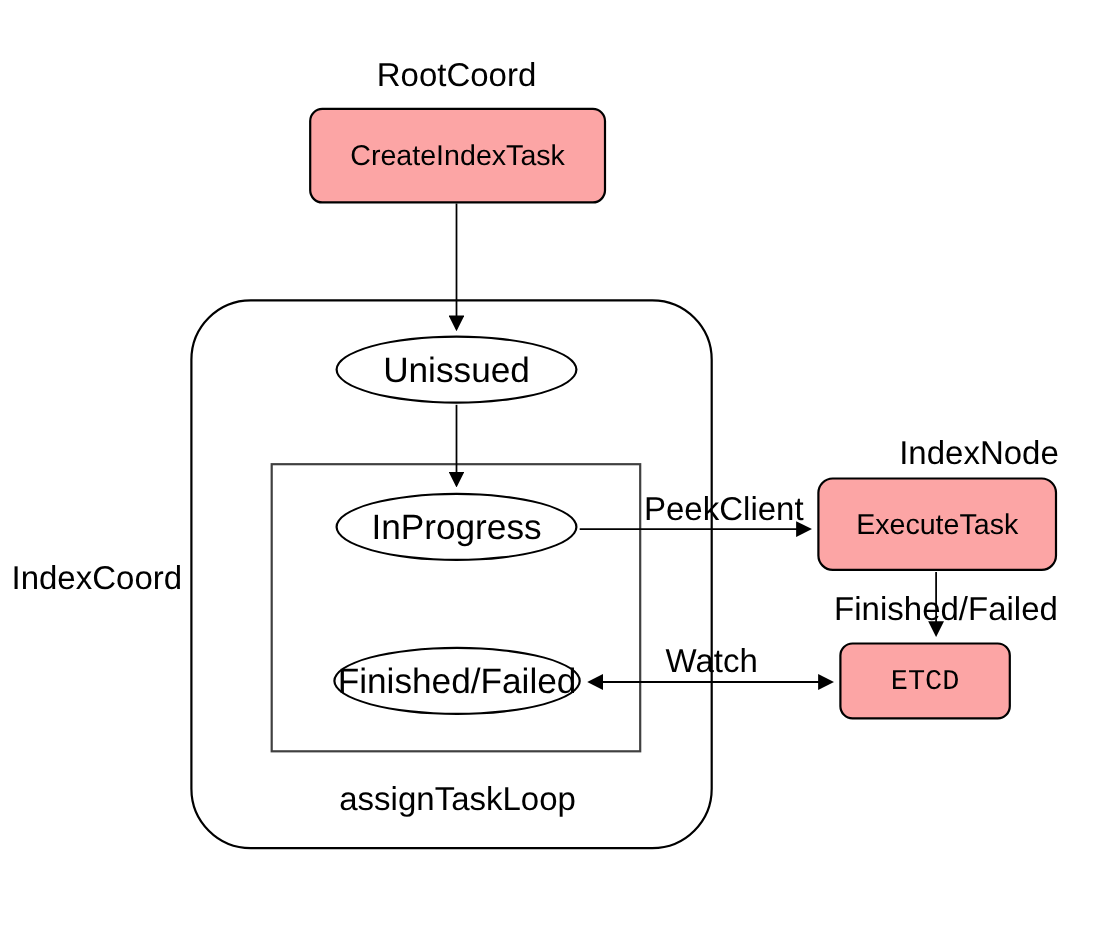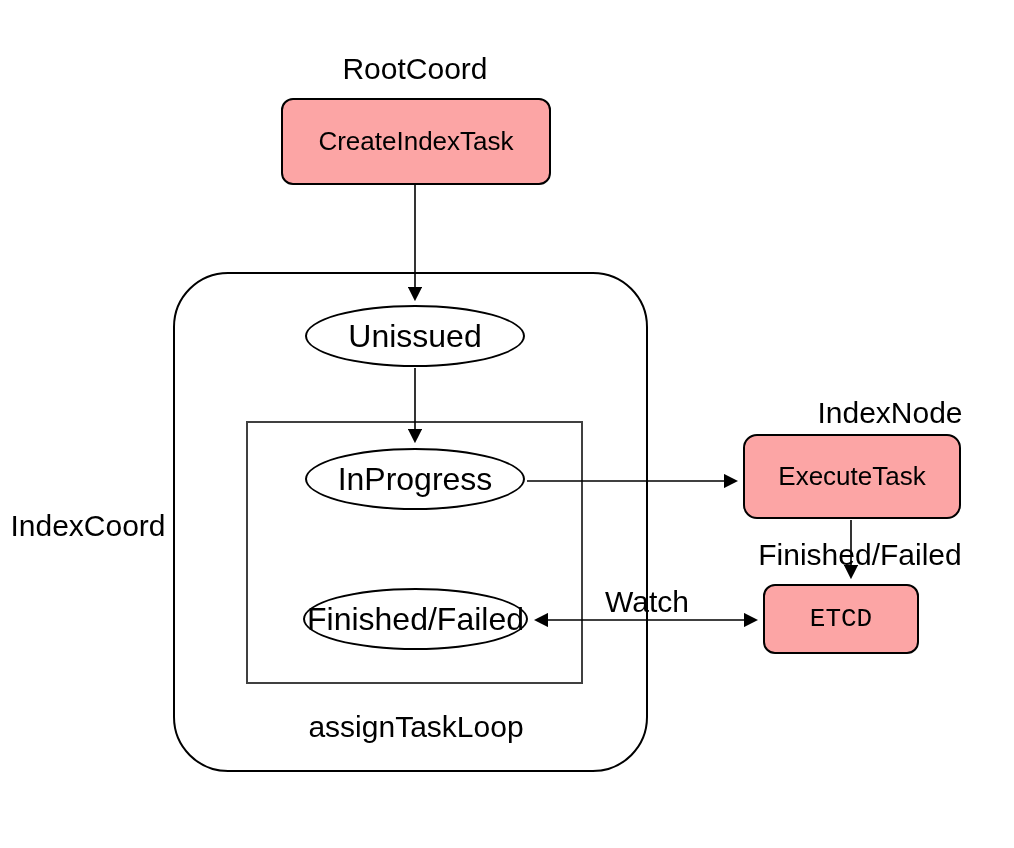--- a/index.html
+++ b/index.html
@@ -95,20 +95,21 @@
   </div>
 
   <div class="abs node-box" style="left:743px; top:434px; width:218px; height:85px; border-radius:14px;">
     <span>ExecuteTask</span>
   </div>
 
   <div class="abs node-box" style="left:763px; top:584px; width:156px; height:70px; border-radius:12px;font-family:Liberation Mono, monospace;">
     <span>ETCD</span>
   </div>
 
+  <div class="abs label" style="left:558px; top:447px; width:200px;">PeekClient</div>
 
   <div class="abs label" style="left:740px; top:538px; width:240px;">Finished/Failed</div>
 
   <div class="abs label" style="left:572px; top:585px; width:150px;">Watch</div>
 
   <svg class="edge-layer" width="1014" height="848" viewBox="0 0 1014 848">
     <defs>
       <marker id="arrowhead" viewBox="0 0 10 10" refX="8.5" refY="5" markerWidth="9" markerHeight="9" orient="auto-start-reverse">
         <path d="M0,0 L10,5 L0,10 z" fill="#000000"></path>
       </marker>

